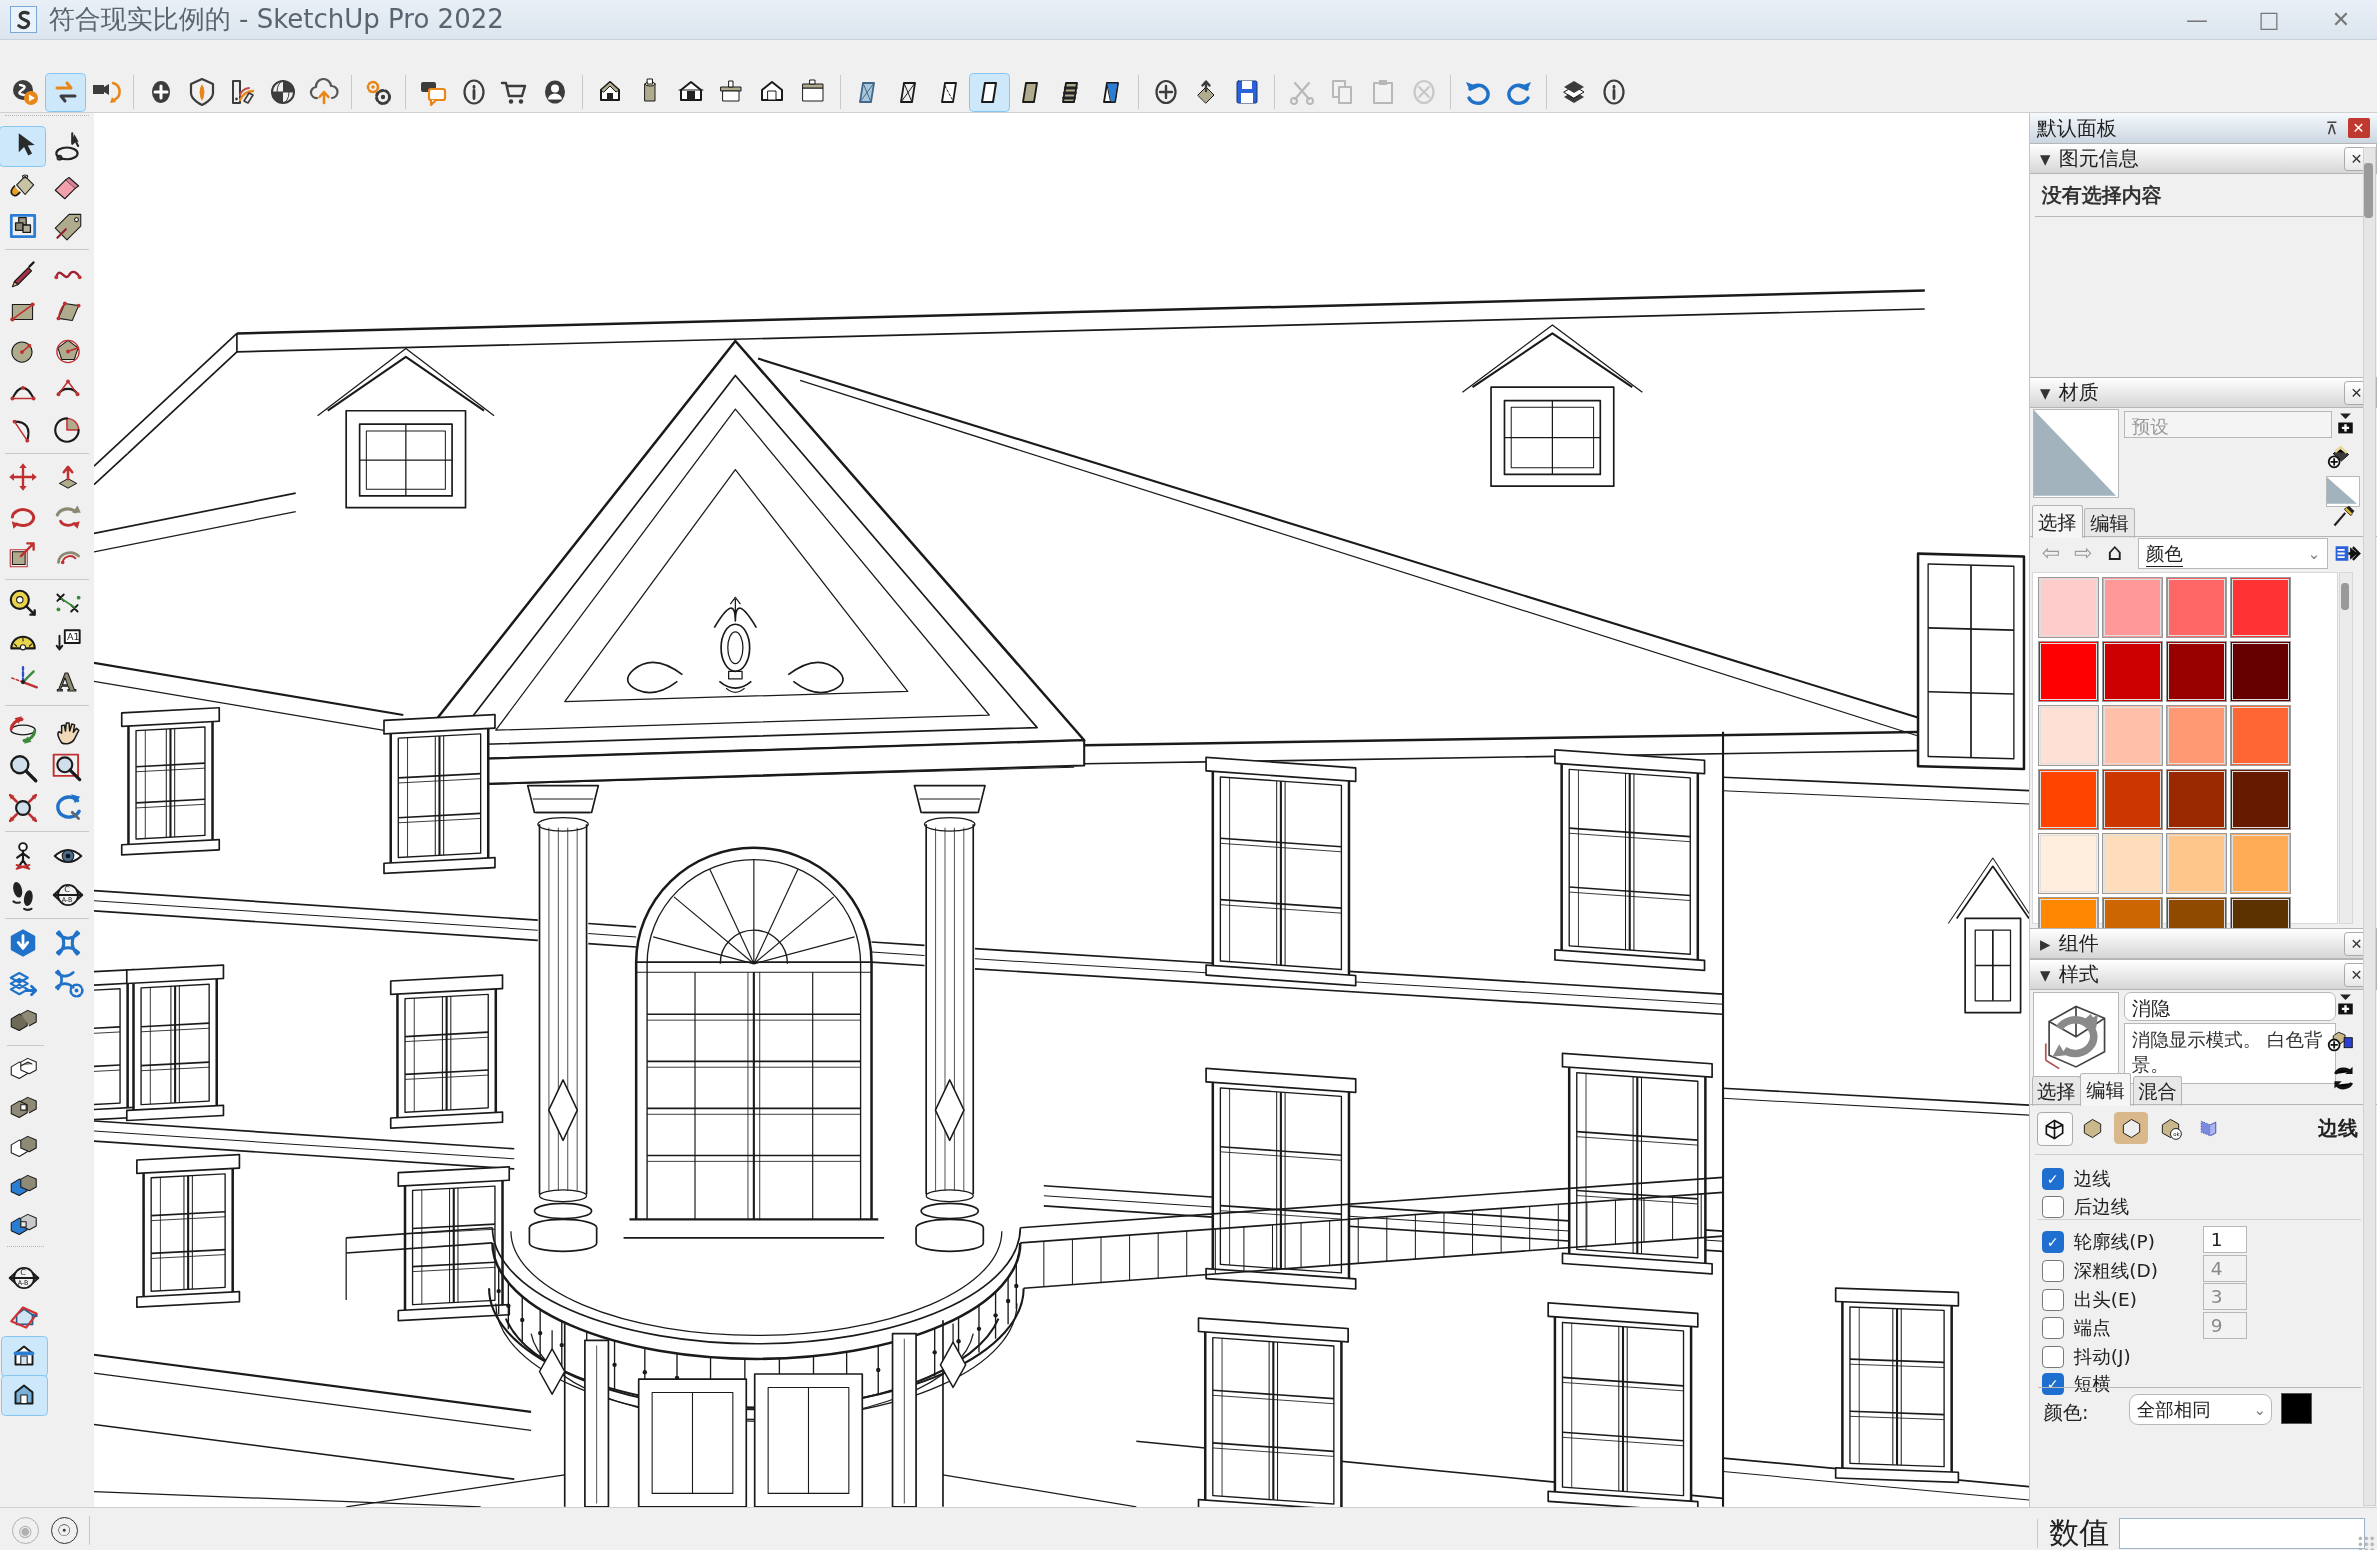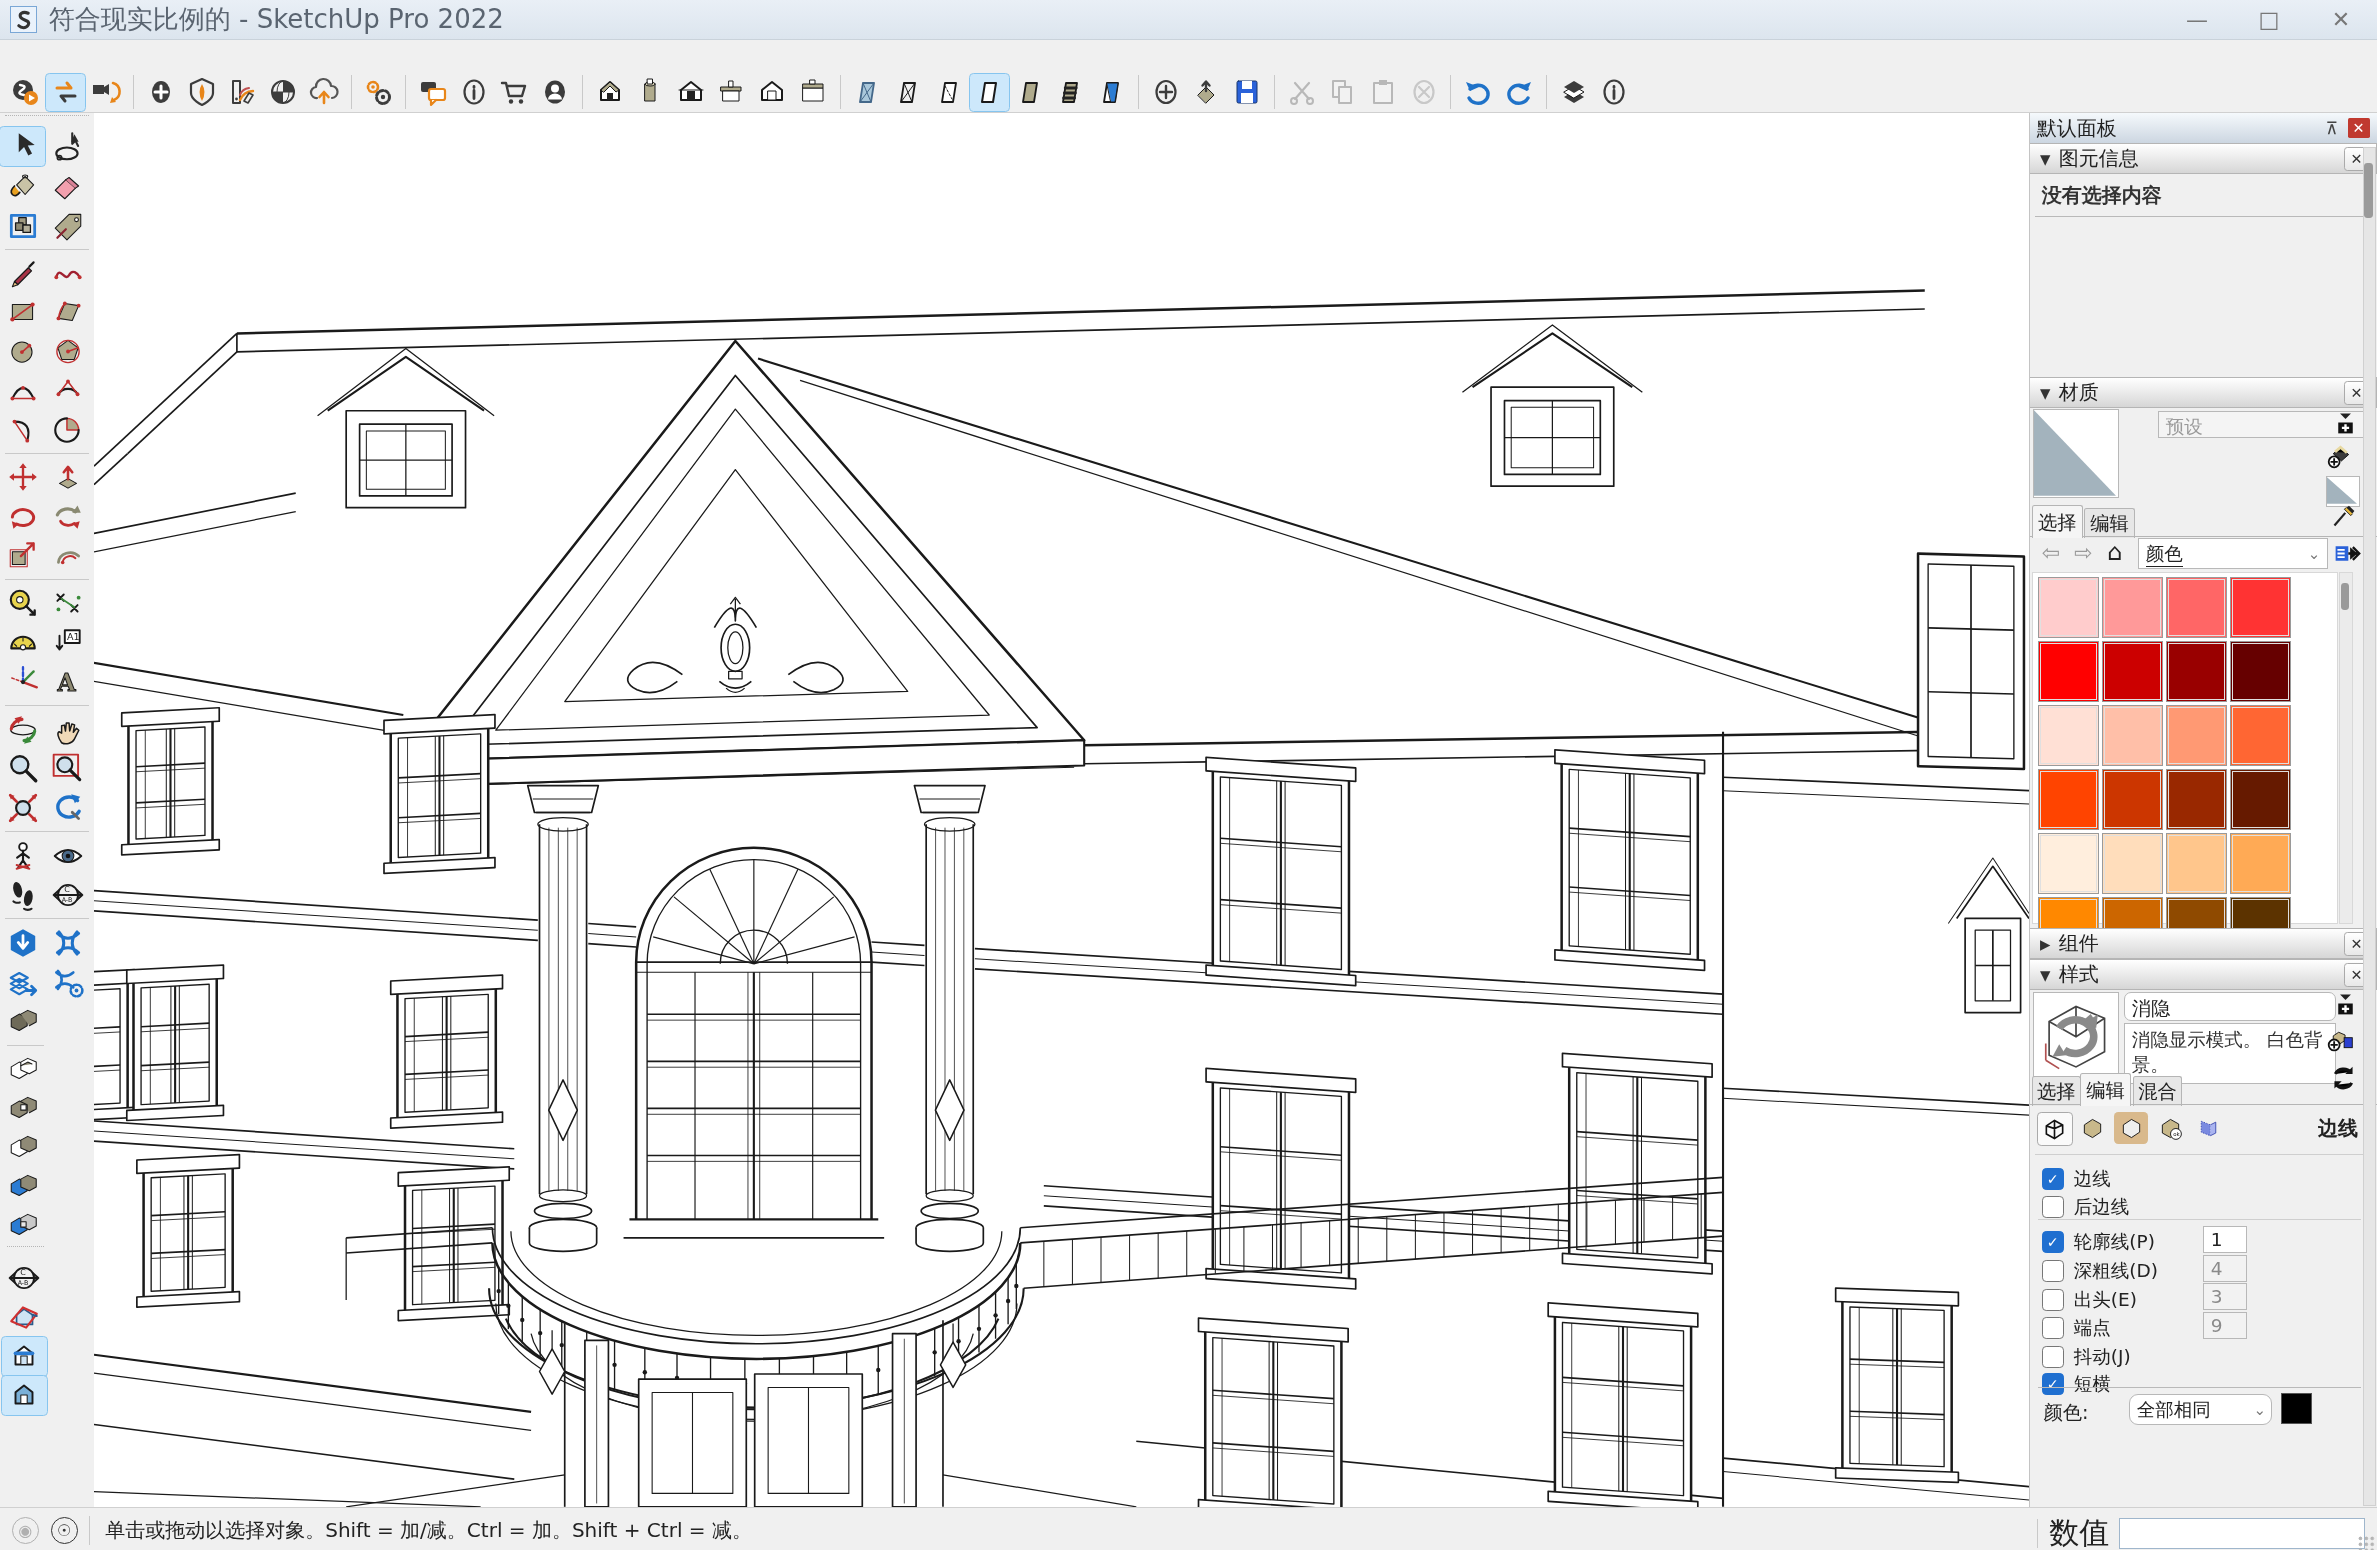--- a/index.html
+++ b/index.html
@@ -47,21 +47,21 @@
   #tray-pin{position:absolute;right:40px;top:5px;font-size:17px;color:#444;}
   #tray-close{position:absolute;right:8.4px;top:5px;width:22px;height:20px;background:#c0392f;color:#fff;
     display:flex;align-items:center;justify-content:center;font-size:14.3px;border-radius:1.7px;}
   .sec-header{position:absolute;left:0;width:346px;height:29px;
     background:linear-gradient(#ffffff,#d6d6d6);border:0.8px solid #b5b5b5;border-left:none;
     display:flex;align-items:center;font-size:20px;}
   .sec-arrow{margin:0 8.4px 0 10px;font-size:13.5px;color:#333;}
   .sec-close{position:absolute;right:6.7px;top:3.4px;width:23.5px;height:22px;border:0.8px solid #aaa;border-radius:3.4px;
     background:linear-gradient(#fff,#e8e8e8);display:flex;align-items:center;justify-content:center;font-size:14.3px;color:#333;}
   .field{background:#fff;border:0.8px solid #b8b8b8;position:absolute;}
-  .placeholder{color:#9a9a9a;margin-left:34px;}
+  .placeholder{color:#9a9a9a;}
   .tab{position:absolute;height:29px;border:0.8px solid #b5b5b5;border-bottom:none;background:#e7e7e7;
     display:flex;align-items:center;justify-content:center;font-size:19.3px;border-radius:2.5px 2.5px 0 0;}
   .tab.active{background:#f5f5f5;height:32px;z-index:2;}
   .tabline{position:absolute;height:0.8px;background:#b5b5b5;}
   .swatch{position:absolute;width:59px;height:59px;border:0.8px solid #9a9a9a;outline:0.8px solid #e0e0e0;outline-offset:-3.4px;}
   .navarrow{font-size:22px;color:#9a9a9a;}
   .cbrow{position:absolute;display:flex;align-items:center;font-size:18.5px;}
   .cbox{width:20px;height:20px;border:1.7px solid #777;border-radius:4.2px;background:#fff;margin-right:10px;
     display:flex;align-items:center;justify-content:center;}
   .cbox.on{background:#1f6fd0;border-color:#1f6fd0;color:#fff;font-size:14.3px;}
@@ -1417,21 +1417,20 @@
 
     <div id="panel-scroll">
         <div id="panel-thumb"></div>
       </div>
   </div>
 
   <div id="statusbar">
     <div class="sb-circle" style="border:1.7px solid #b0b0b0;color:#b0b0b0;">◉</div>
     <div class="sb-circle" style="border:1.7px solid #333;color:#333;font-weight:bold;">☉</div>
     <div class="vline"></div>
-    <span id="sb-hint">单击或拖动以选择对象。Shift = 加/减。Ctrl = 加。Shift + Ctrl = 减。</span>
     <div id="measure">
       <div class="vline" style="margin-right:11.8px;"></div>
       <span id="measure-label">数值</span>
       <div id="measure-input"></div>
     </div>
     <div id="grip"></div>
   </div>
 </div>
 
 

